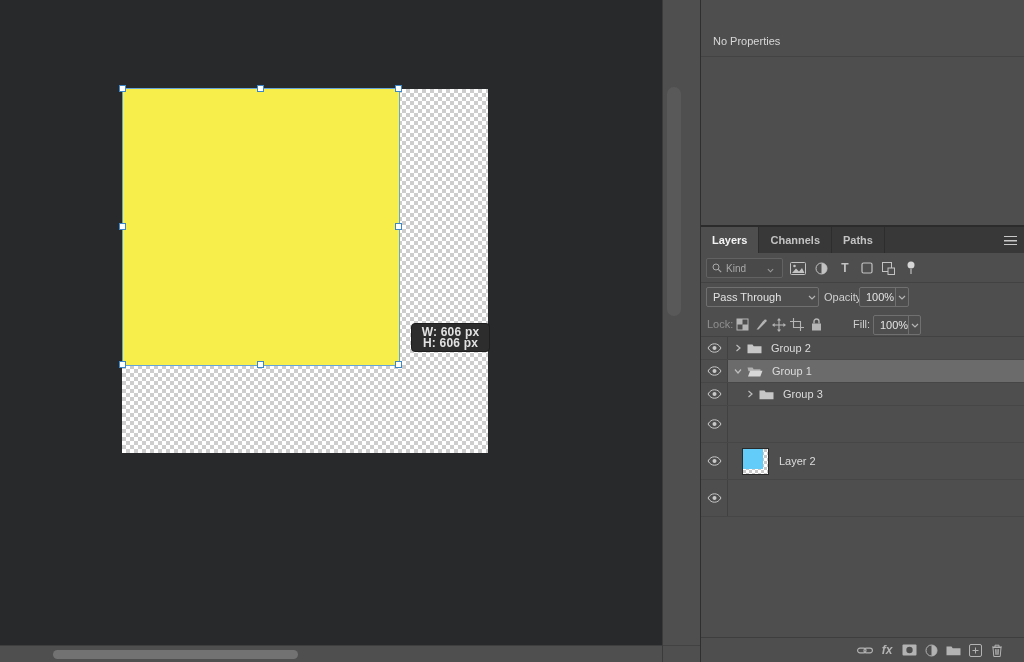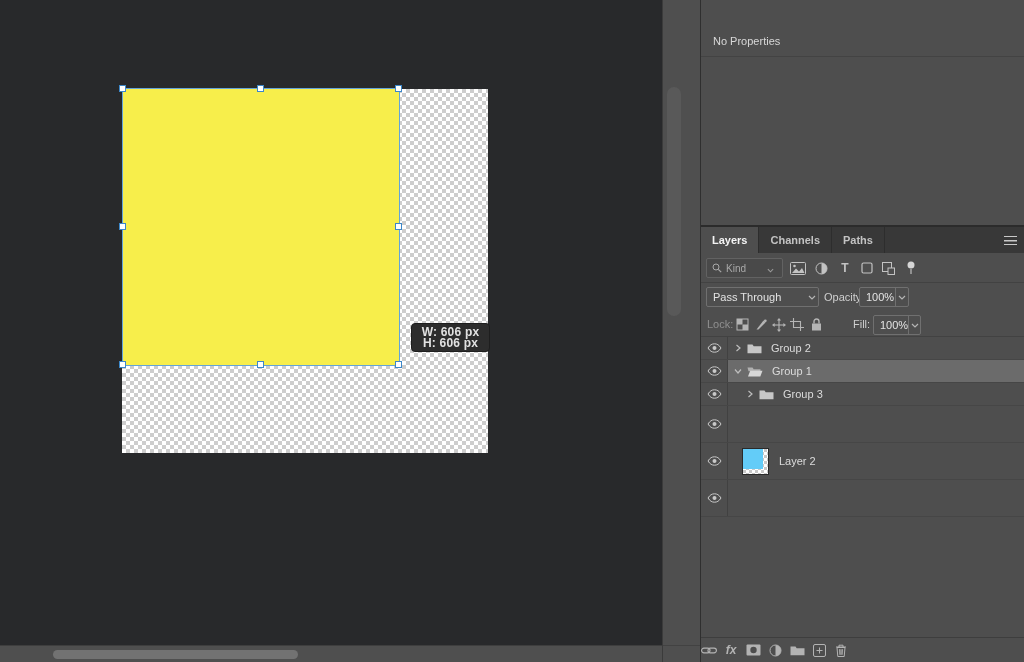--- a/index.html
+++ b/index.html
@@ -96,21 +96,21 @@
     background-color:#fff;
     background-image:
       linear-gradient(45deg,#c9c9c9 25%,transparent 25%,transparent 75%,#c9c9c9 75%),
       linear-gradient(45deg,#c9c9c9 25%,transparent 25%,transparent 75%,#c9c9c9 75%);
     background-size:6px 6px; background-position:0 0,3px 3px; }
   .thumb .fill { position:absolute; left:0; top:0; width:20px; height:20px; display:block; }
   .layer .layer-label { margin-left:10px; }
 
   
   .panel-footer { position:absolute; left:0; bottom:0; width:100%; height:25px; border-top:1px solid #3e3e3e;
-    display:flex; align-items:center; gap:6px; padding-right:19px; }
+    display:flex; align-items:center; justify-content:flex-end; gap:6px; padding-right:19px; }
   .ft-icon { width:16px; height:15px; display:flex; align-items:center; justify-content:center; }
   .fx-glyph { font-size:12px; font-style:italic; color:#b3b3b3; font-weight:bold; }
 </style>
 </head>
 <body>
 
 <div class="canvas-area">
   <div class="document">
     <div class="selection" id="yellow-square" style="background: rgb(247, 238, 75);">
       <div class="handle h-tl"></div>

